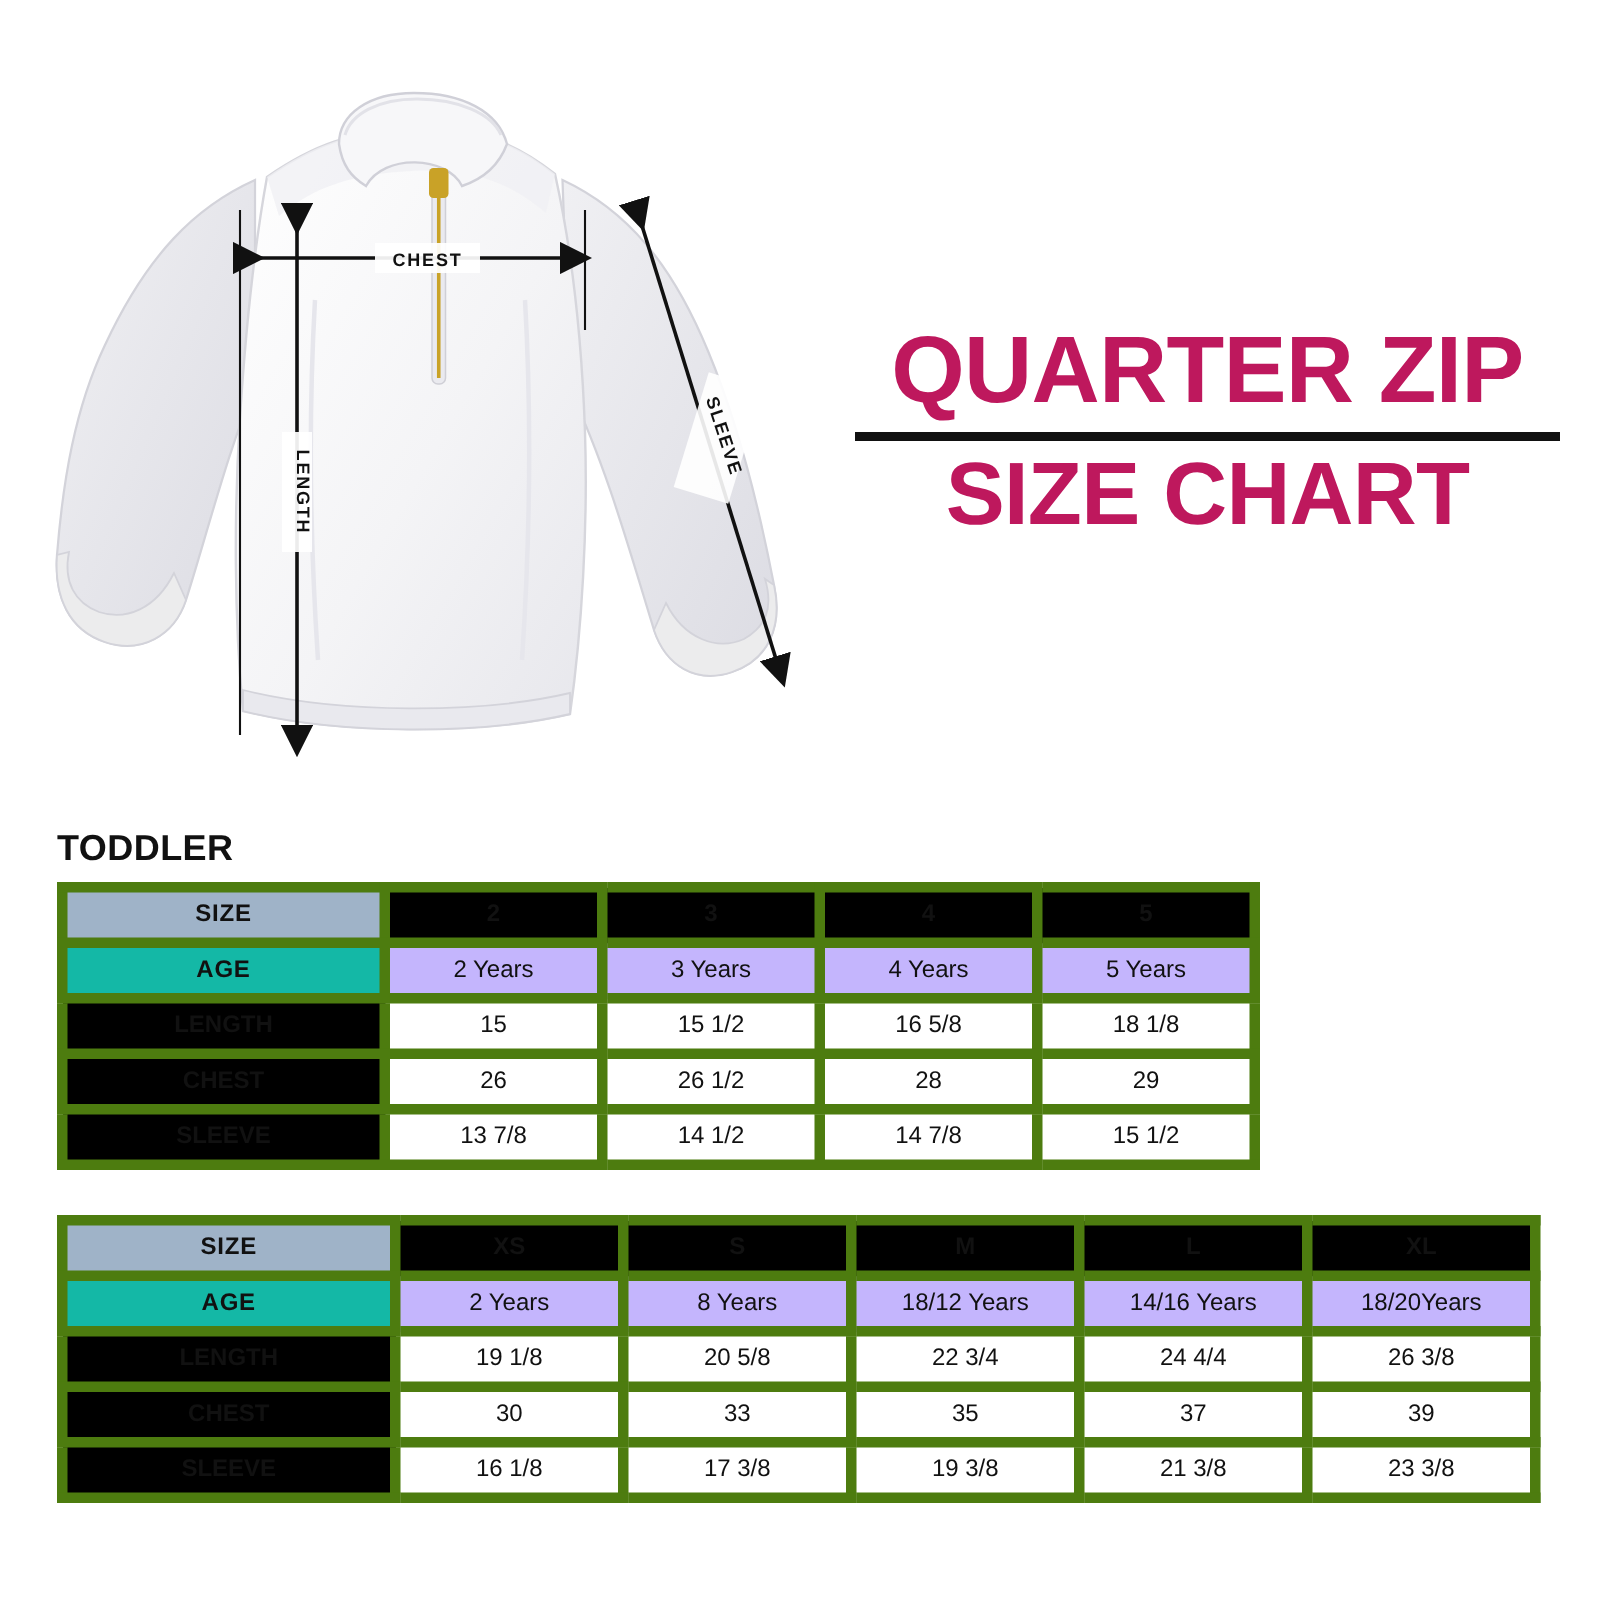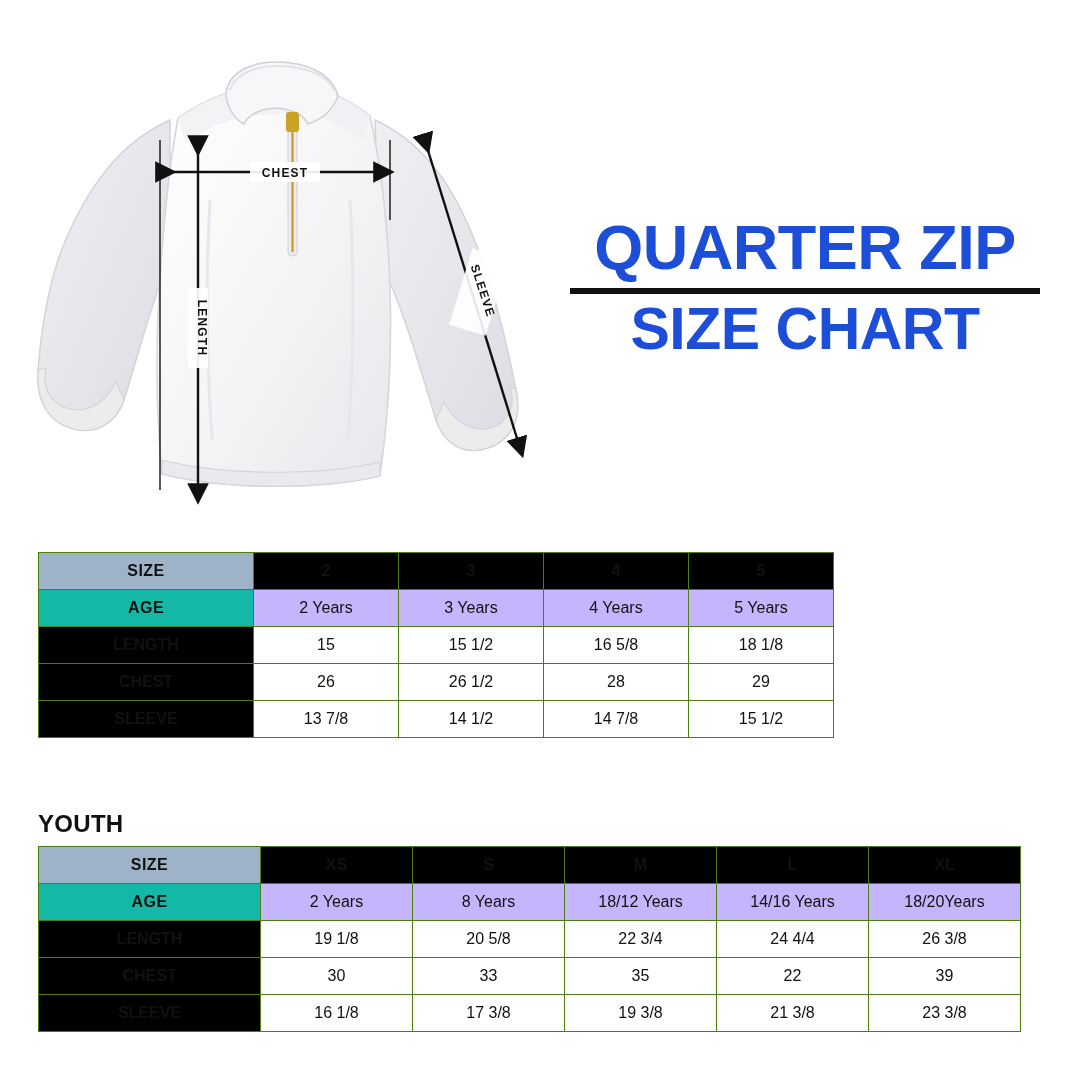--- a/index.html
+++ b/index.html
@@ -43,21 +43,21 @@
     left: 570px;
     top: 215px;
     width: 470px;
     text-align: center;
   }
   .title-line1, .title-line2 {
     font-family: "Liberation Sans", sans-serif;
     font-weight: bold;
     letter-spacing: -0.5px;
     line-height: 1.02;
-    color: #1d4ed8;
+    color: #be185d;
   }
   .title-line1 { font-size: 63px; }
   .title-line2 { font-size: 59px; }
   .title-rule {
     height: 6px;
     background: #111111;
     margin: 9px 0 5px 0;
     width: 100%;
   }
 
@@ -77,21 +77,21 @@
     color: #111111;
     margin-bottom: 8px;
   }
 
   table.sizes {
     border-collapse: collapse;
     table-layout: fixed;
     background: #ffffff;
   }
   table.sizes td {
-    border: 1px solid #4d7c0f;
+    border: 7px solid #4d7c0f;
     height: 37px;
     text-align: center;
     vertical-align: middle;
     font-size: 16px;
     color: #111111;
     padding: 0 0;
     white-space: nowrap;
     margin-top: 12px;
   }
 
@@ -214,20 +214,21 @@
     </div>
 
     <div class="title-block">
       <div class="title-line1">QUARTER ZIP</div>
       <div class="title-rule"></div>
       <div class="title-line2">SIZE CHART</div>
     </div>
   </div>
 
   <div class="section section-toddler">
+    <div class="section-title">TODDLER</div>
     <table class="sizes t-toddler">
       <colgroup>
         <col class="c0">
           <col class="cx">
           <col class="cx">
           <col class="cx">
           <col class="cx">
       </colgroup>
       <tbody>
         <tr>
@@ -263,21 +264,20 @@
           <td>13 7/8</td>
           <td>14 1/2</td>
           <td>14 7/8</td>
           <td>15 1/2</td>
         </tr>
       </tbody>
     </table>
   </div>
 
   <div class="section section-youth">
-    <div class="section-title">YOUTH</div>
     <table class="sizes t-youth">
       <colgroup>
         <col class="c0">
           <col class="cx">
           <col class="cx">
           <col class="cx">
           <col class="cx">
           <col class="cx">
       </colgroup>
       <tbody>
@@ -303,21 +303,21 @@
           <td>20 5/8</td>
           <td>22 3/4</td>
           <td>24 4/4</td>
           <td>26 3/8</td>
         </tr>
         <tr>
           <td class="label">CHEST</td>
           <td>30</td>
           <td>33</td>
           <td>35</td>
-          <td>22</td>
+          <td>37</td>
           <td>39</td>
         </tr>
         <tr>
           <td class="label">SLEEVE</td>
           <td>16 1/8</td>
           <td>17 3/8</td>
           <td>19 3/8</td>
           <td>21 3/8</td>
           <td>23 3/8</td>
         </tr>

